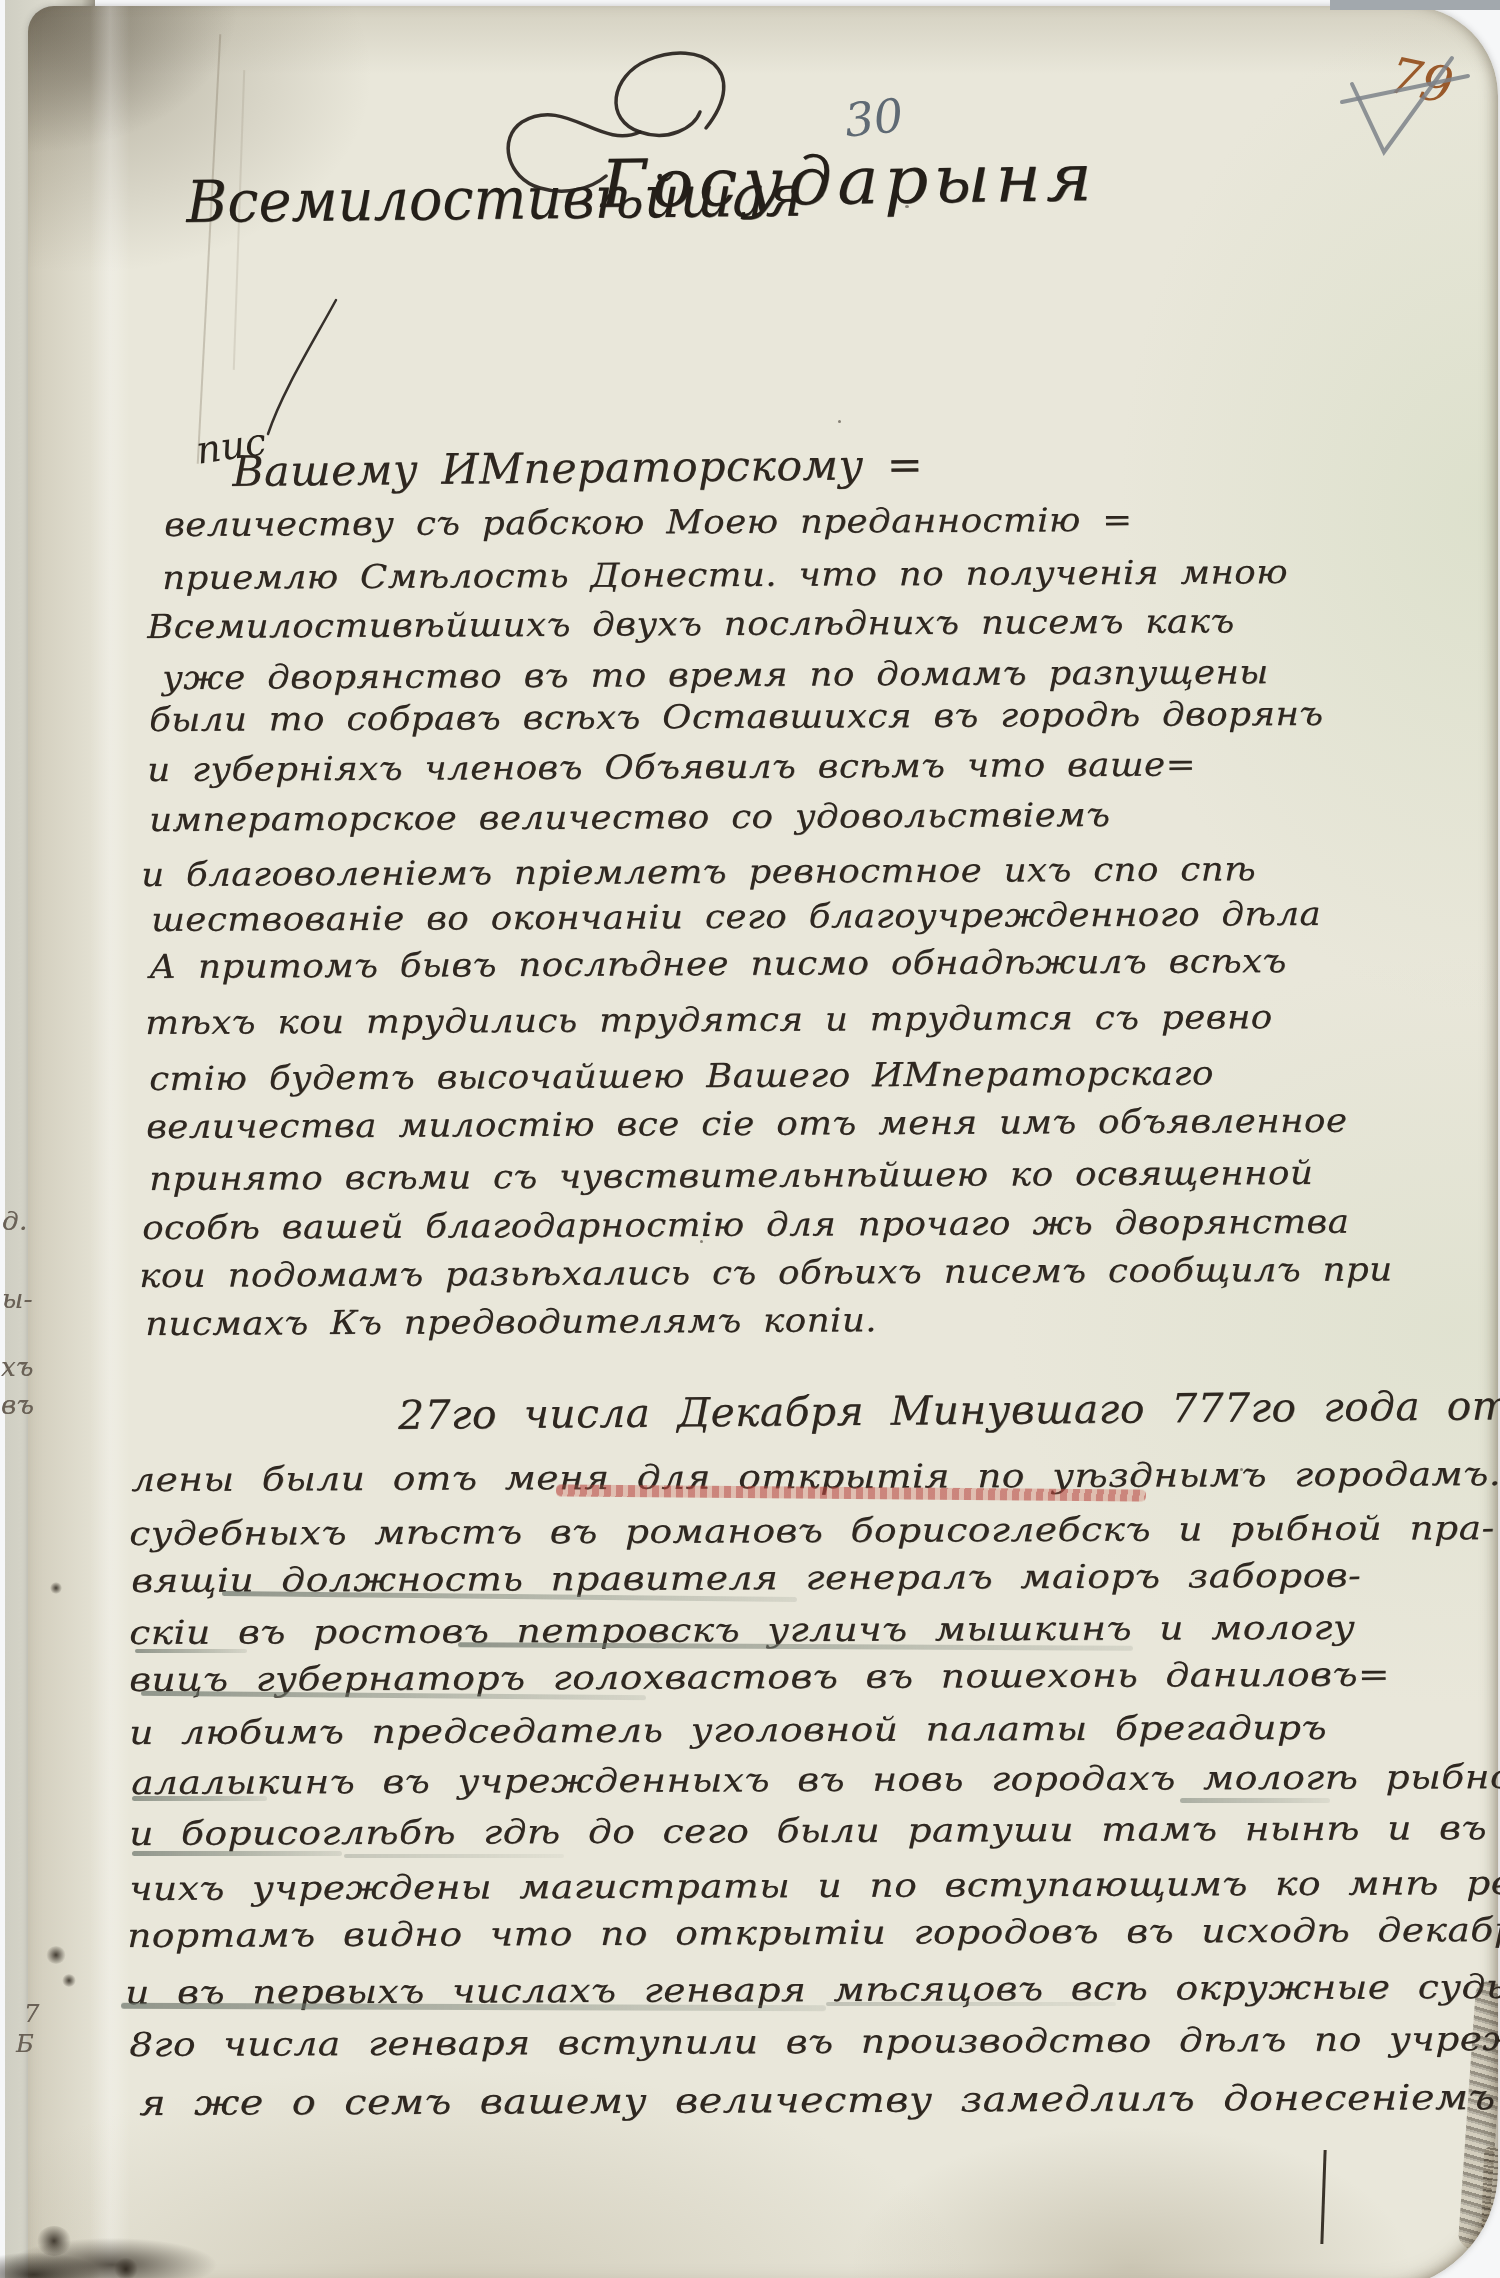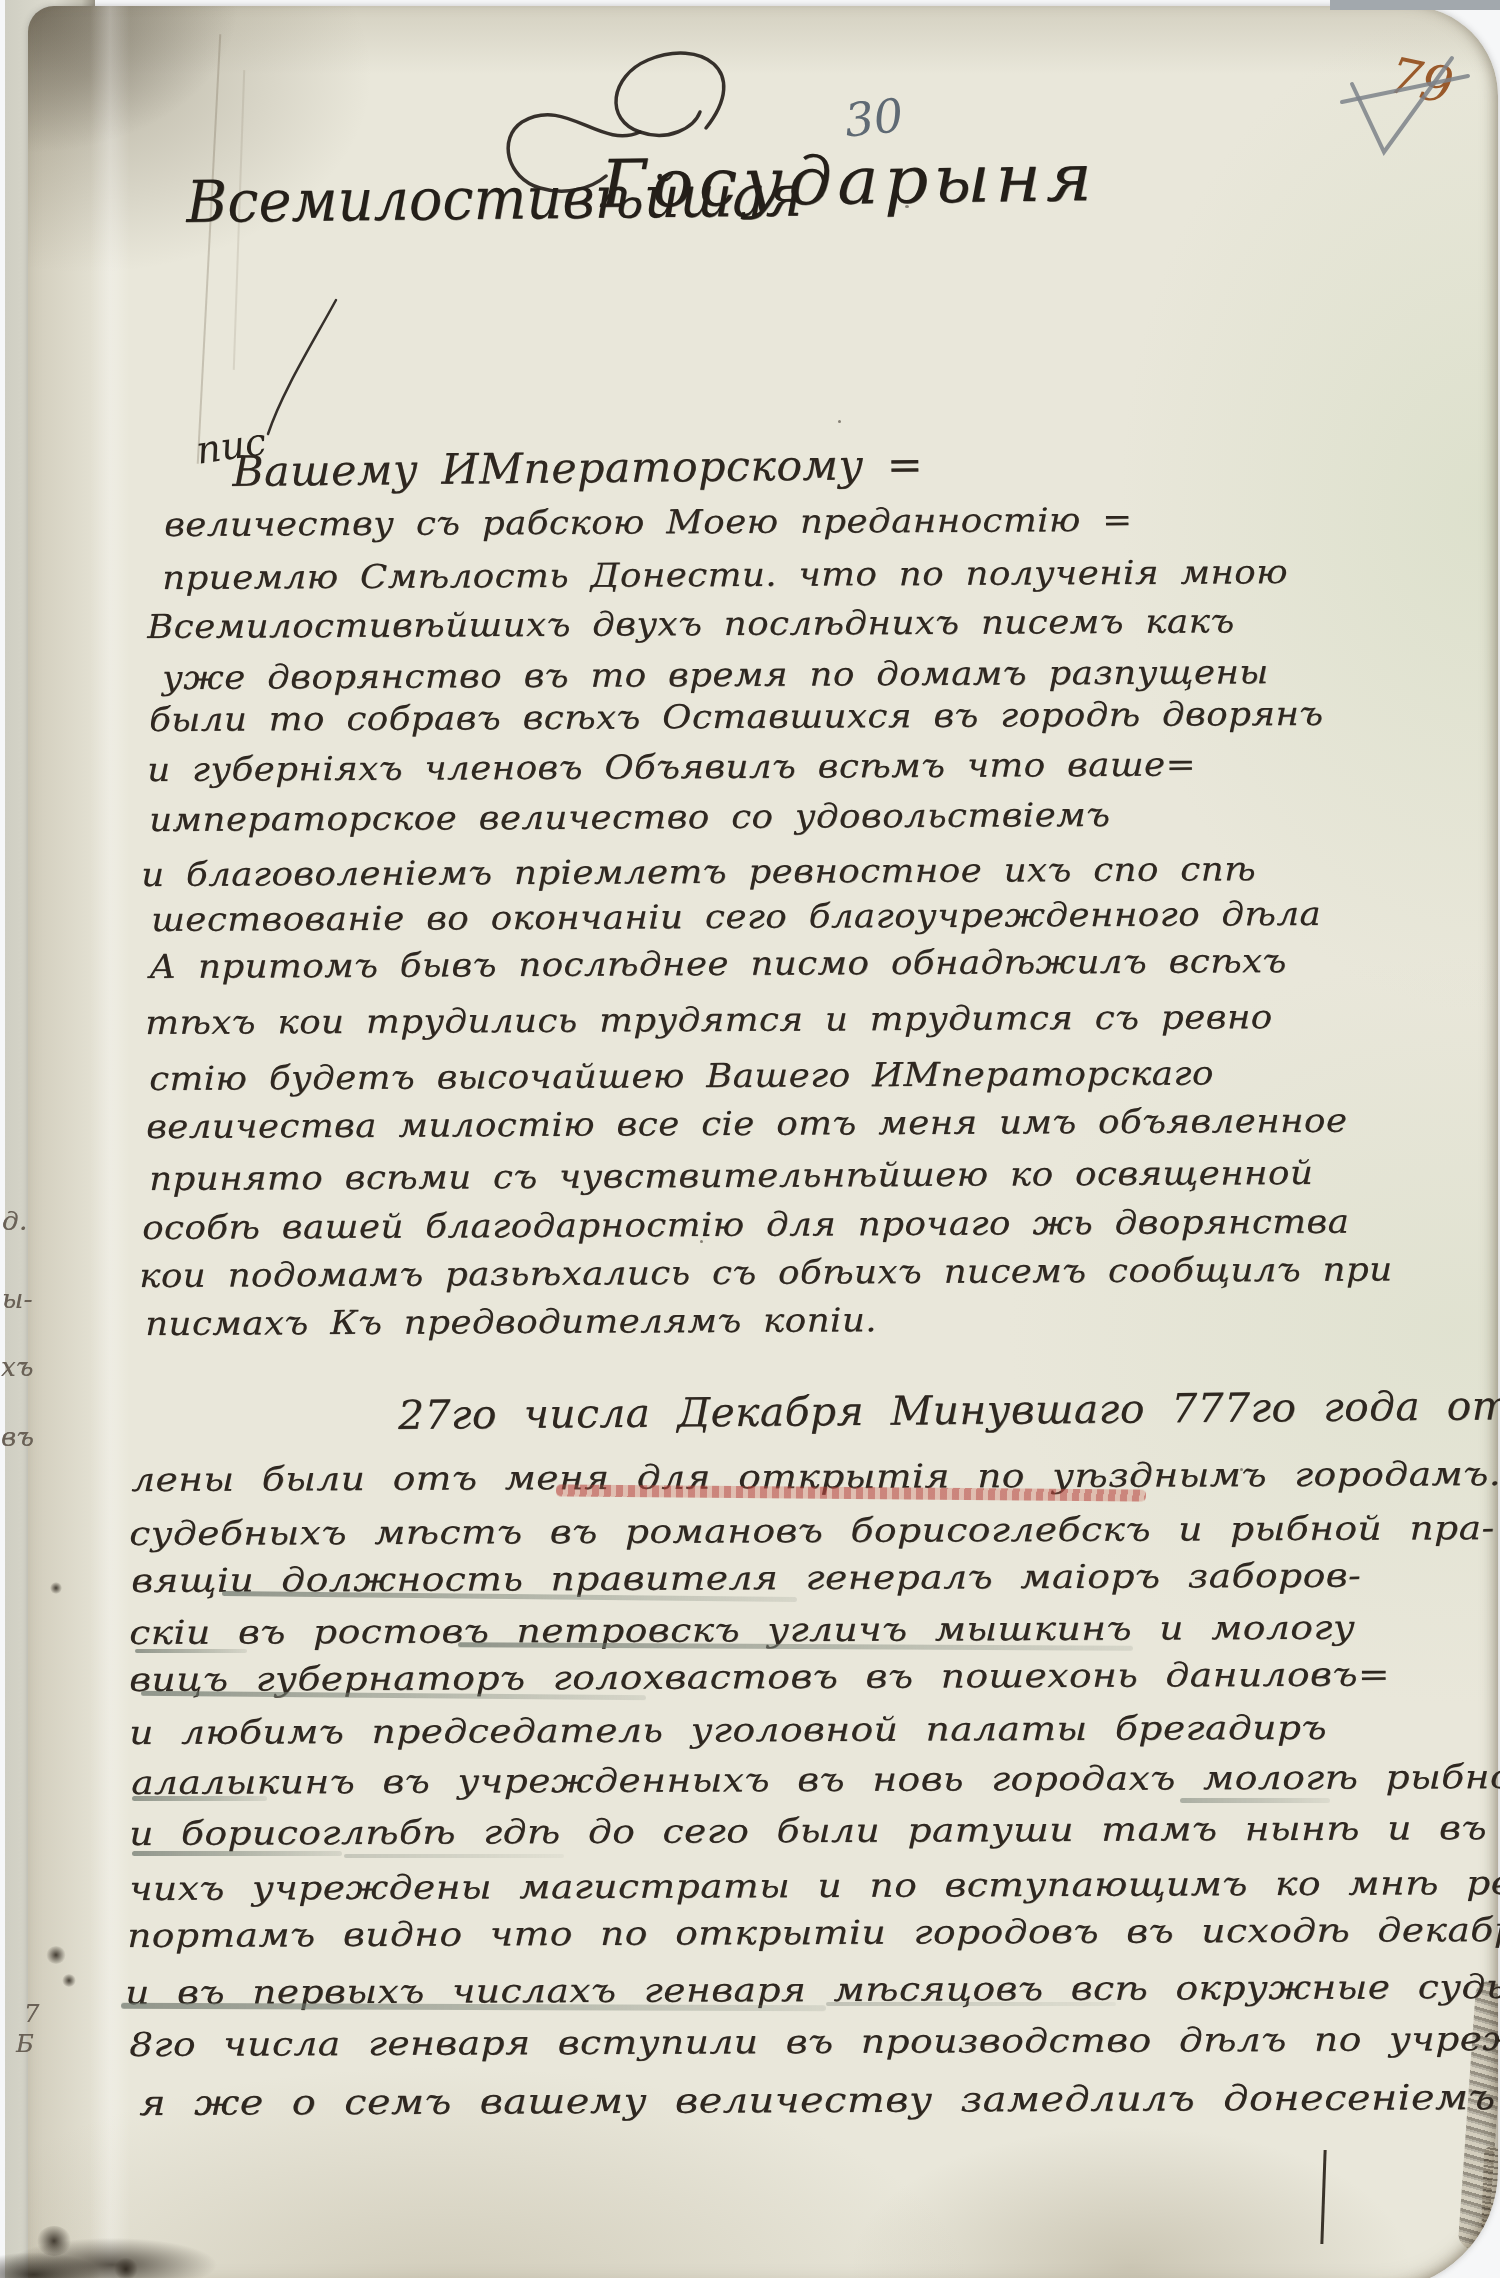--- a/index.html
+++ b/index.html
@@ -138,21 +138,21 @@
   <div class="pencil" style="left:132px;top:1796px;width:135px;"></div>
   <div class="pencil" style="left:1180px;top:1798px;width:150px;opacity:.7;"></div>
   <div class="pencil" style="left:132px;top:1851px;width:210px;"></div>
   <div class="pencil" style="left:344px;top:1854px;width:220px;opacity:.4;height:4px;"></div>
   <div class="pencil" style="left:121px;top:2004px;width:705px;height:6px;transform:rotate(.2deg);"></div>
   <div class="pencil" style="left:826px;top:2002px;width:290px;height:4px;opacity:.45;"></div>
 
   <span class="hw" style="left:2px;top:1206px;font-size:26px;color:#6a6156;">д.</span>
   <span class="hw" style="left:2px;top:1284px;font-size:26px;color:#6a6156;">ы-</span>
   <span class="hw" style="left:1px;top:1352px;font-size:26px;color:#6a6156;">хъ</span>
-  <span class="hw" style="left:1px;top:1422px;font-size:26px;color:#6a6156;text-align:center;">въ</span>
+  <span class="hw" style="left:1px;top:1390px;font-size:26px;color:#6a6156;text-align:center;">въ</span>
   <span class="hw" style="left:24px;top:2000px;font-size:24px;color:#6a6156;">7</span>
   <span class="hw" style="left:16px;top:2030px;font-size:24px;color:#6a6156;">Б</span>
 
   <svg class="overlay" viewBox="0 0 1500 2278">
     <path class="ink-stroke" d="M 706 128 C 752 70 700 38 648 60 C 610 76 604 120 640 132 C 668 142 694 128 700 112"></path>
     <path class="ink-stroke" d="M 640 132 C 600 150 566 96 522 122 C 498 138 506 178 540 188 C 566 196 592 188 606 176"></path>
     <path class="ink-stroke" style="stroke-width:2.5;" d="M 336 300 C 312 344 282 392 268 434"></path>
     <path class="pencil-stroke" d="M 1352 84 L 1384 152 L 1452 58"></path>
     <path class="pencil-stroke" d="M 1342 102 L 1468 76"></path>
   </svg>

